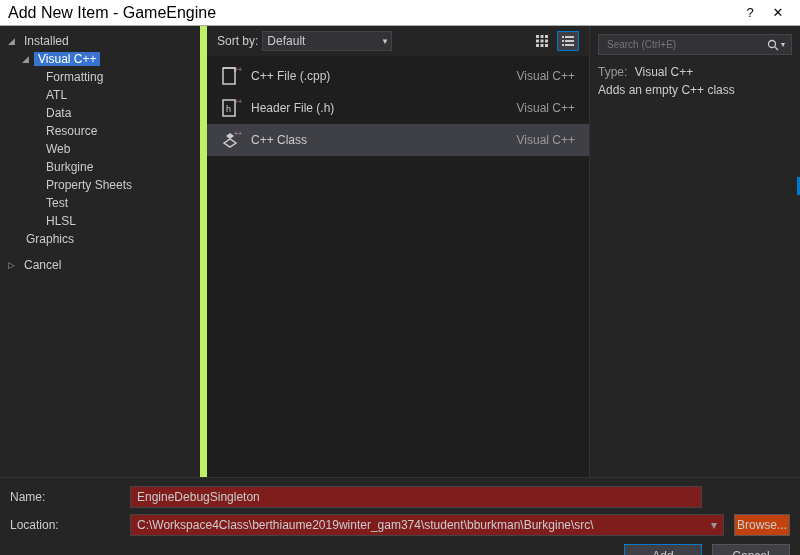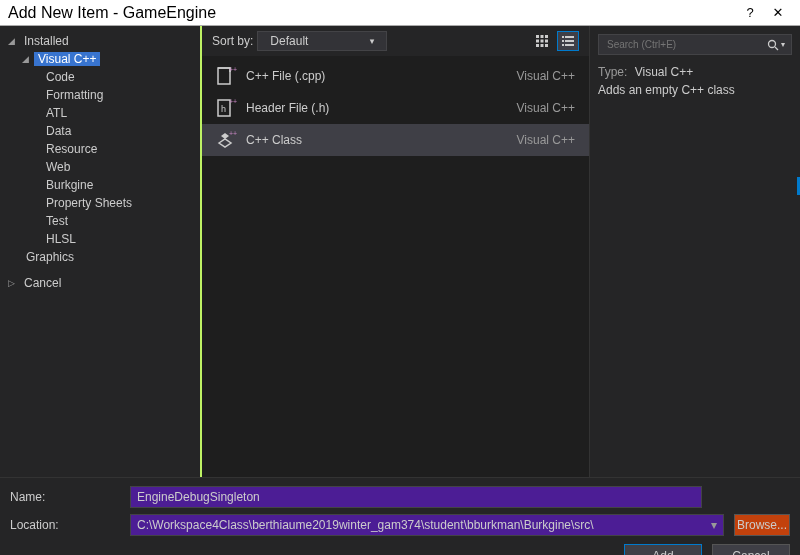--- a/index.html
+++ b/index.html
@@ -9,24 +9,24 @@
   .titlebar .btn { width: 28px; text-align: center; font-size: 13px; cursor: pointer; }
   .titlebar .help { font-size: 13px; }
   .main { display: flex; height: 451px; background: #252526; }
   .leftpane { width: 200px; background: #252526; padding: 6px 0 6px 2px; }
   .leftpane .tree-item { display:flex; align-items:center; padding: 2px 6px; cursor: pointer; }
   .leftpane .tree-item .arrow { width: 10px; display:inline-block; font-size: 9px; margin-right: 2px; color: #999; }
   .leftpane .tree-item.sel .label { background: #3874cf; color: #fff; padding: 0 4px; }
   .leftpane .indent1 { padding-left: 20px; }
   .leftpane .indent2 { padding-left: 40px; }
   .leftpane .label { padding: 0 4px; }
-  .centerpane { flex: 1; background: #1e1e1e; display:flex; flex-direction:column; border-left: 2px solid #bef264; border-right: 1px solid #333;}
+  .centerpane { flex: 1; background: #1e1e1e; display:flex; flex-direction:column; border-left: 7px solid #bef264; border-right: 1px solid #333;}
   .toolbar { height: 30px; display:flex; align-items:center; padding: 0 10px; background: #252526; }
   .toolbar .sortlabel { color:#ccc; margin-right: 4px; }
-  .toolbar .dropdown { background:#333337; border:1px solid #434346; color:#ccc; padding: 2px 12px; width: 130px; display:flex; align-items:center; justify-content:space-between; }
+  .toolbar .dropdown { background:#333337; border:1px solid #434346; color:#ccc; padding: 2px 4px; width: 130px; display:flex; align-items:center; justify-content:space-between; }
   .toolbar .viewbtn { width: 22px; height: 20px; margin-left: 4px; display:flex; align-items:center; justify-content:center; border: 1px solid transparent; }
   .toolbar .viewbtn.active { background:#3f3f46; border:1px solid #007acc; }
   .toolbar .viewbtn svg { width: 14px; height: 14px; }
   .itemlist { flex:1; padding-top: 4px; }
   .item { display:flex; align-items:center; height: 32px; padding: 0 10px; cursor:pointer; }
   .item.sel { background:#3f3f46; }
   .item .icon { width: 28px; display:flex; align-items:center; justify-content:center; }
   .item .icon svg { width: 22px; height: 22px; }
   .item .name { flex:1; padding-left: 6px; }
   .item .lang { color:#999; padding-right: 4px; }
@@ -34,21 +34,21 @@
   .searchbox { display:flex; align-items:center; background:#333337; border:1px solid #434346; padding: 3px 6px; color:#888; }
   .searchbox input { flex:1; background:transparent; border:none; color:#0ea5e9; font-size:10px; outline:none; }
   .searchbox .mag { color:#ccc; display:flex; align-items:center; }
   .typeinfo { margin-top:4px; }
   .typeinfo .typelabel { color:#999; display:inline; }
   .typeinfo .typeval { color:#ccc; display:inline; margin-left: 4px; }
   .typeinfo .desc { color:#ccc; margin-top: 4px; }
   .bottom { height: 78px; background: #252526; padding: 8px 10px 10px 10px; display:flex; flex-direction:column; gap:6px; border-top: 1px solid #333;}
   .row { display:flex; align-items:center; gap: 10px; }
   .row .lbl { width: 110px; color:#ccc; }
-  .row .textbox { flex:1; background:#4c1d95; border:1px solid #434346; color:#ccc; padding: 3px 6px; height:22px; display:flex; align-items:center; }
+  .row .textbox { flex:1; background:#7f1d1d; border:1px solid #434346; color:#ccc; padding: 3px 6px; height:22px; display:flex; align-items:center; }
   .row .textbox.loc { justify-content: space-between; }
   .row .textbox .dd { color:#999; }
   .row .browse { width: 56px; height: 22px; background:#c2410c; border:1px solid #555; display:flex; align-items:center; justify-content:center; cursor:pointer; }
   .row.buttons { justify-content:flex-end; margin-top: 2px; }
   .row.buttons .btn { width: 78px; height: 24px; background:#3f3f46; border:1px solid #555; display:flex; align-items:center; justify-content:center; cursor:pointer; }
   .row.buttons .btn.primary { border:1px solid #007acc; }
   .accentbar { position:absolute; right:0; top:177px; width:3px; height:18px; background:#007acc; }
 </style>
 </head>
 <body>
@@ -63,23 +63,20 @@
 
   <div class="leftpane">
     <div class="tree-item">
       <span class="arrow">◢</span>
       <span class="label">Installed</span>
     </div>
     <div class="tree-item sel indent1">
       <span class="arrow">◢</span>
       <span class="label">Visual C++</span>
     </div>
-    <div class="tree-item indent2">
-        <span class="label">Code</span>
-      </div>
     <div class="tree-item indent2">
         <span class="label">Formatting</span>
       </div>
     <div class="tree-item indent2">
         <span class="label">ATL</span>
       </div>
     <div class="tree-item indent2">
         <span class="label">Data</span>
       </div>
     <div class="tree-item indent2">

